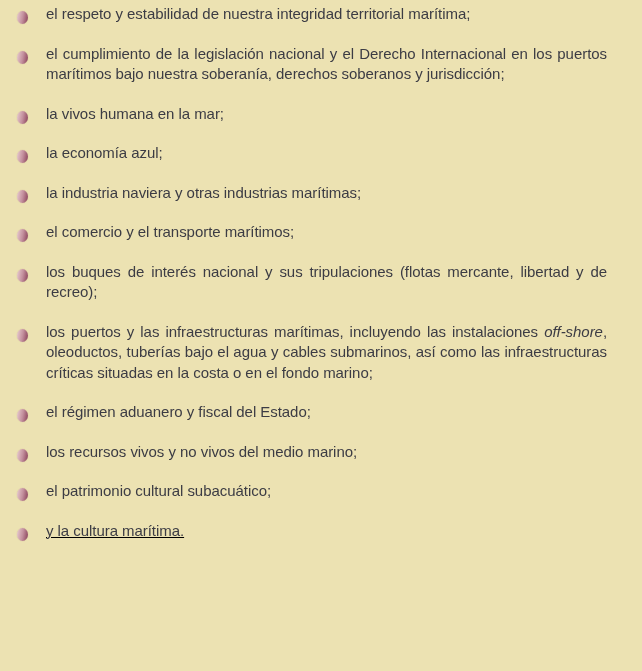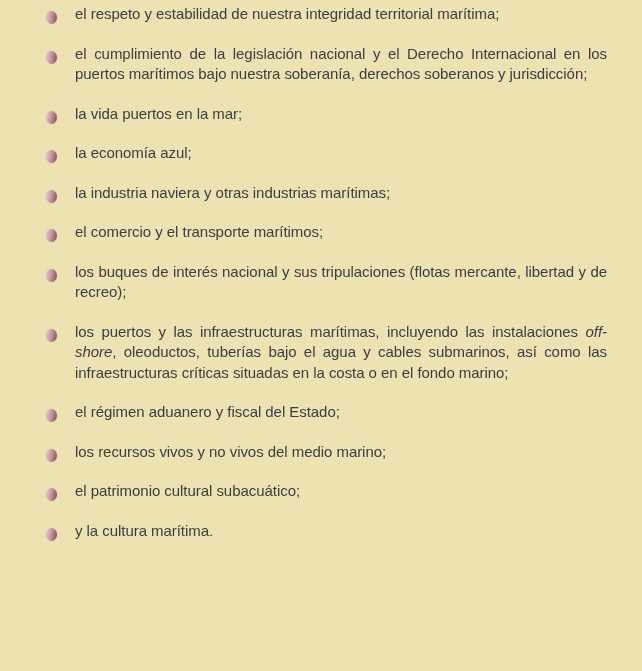--- a/index.html
+++ b/index.html
@@ -11,36 +11,37 @@
     height: 671px;
     background: #ece2b2;
     font-family: "Liberation Sans", sans-serif;
     overflow: hidden;
   }
   .page {
     width: 642px;
     height: 671px;
     background: #ece2b2;
     box-sizing: border-box;
-    padding: 4px 35px 0 46px;
+    padding: 4px 35px 0 17px;
     position: relative;
   }
   .bullet-list {
     list-style: none;
     margin: 0;
     padding: 0;
   }
   .bullet-item {
     position: relative;
     padding-left: 29px;
     margin-bottom: 19px;
     min-height: 17px;
   }
   .bullet-item:last-child {
     margin-bottom: 12px;
+    text-decoration: underline;
   }
   .bullet-marker {
     position: absolute;
     left: 0px;
     top: 7px;
     width: 11px;
     height: 13px;
     border-radius: 50%;
     background: linear-gradient(100deg,
         #e8cfd2 0%,
@@ -79,21 +80,21 @@
       <span class="bullet-text single">el respeto y estabilidad de nuestra integridad territorial marítima;</span>
     </li>
 
     <li class="bullet-item">
       <span class="bullet-marker"></span>
       <span class="bullet-text">el cumplimiento de la legislación nacional y el Derecho Internacional en los puertos marítimos bajo nuestra soberanía, derechos soberanos y jurisdicción;</span>
     </li>
 
     <li class="bullet-item">
       <span class="bullet-marker"></span>
-      <span class="bullet-text single">la vida puertos en la mar;</span>
+      <span class="bullet-text single">la vivos humana en la mar;</span>
     </li>
 
 
     <li class="bullet-item">
       <span class="bullet-marker"></span>
       <span class="bullet-text single">la economía azul;</span>
     </li>
 
     <li class="bullet-item">
       <span class="bullet-marker"></span>

